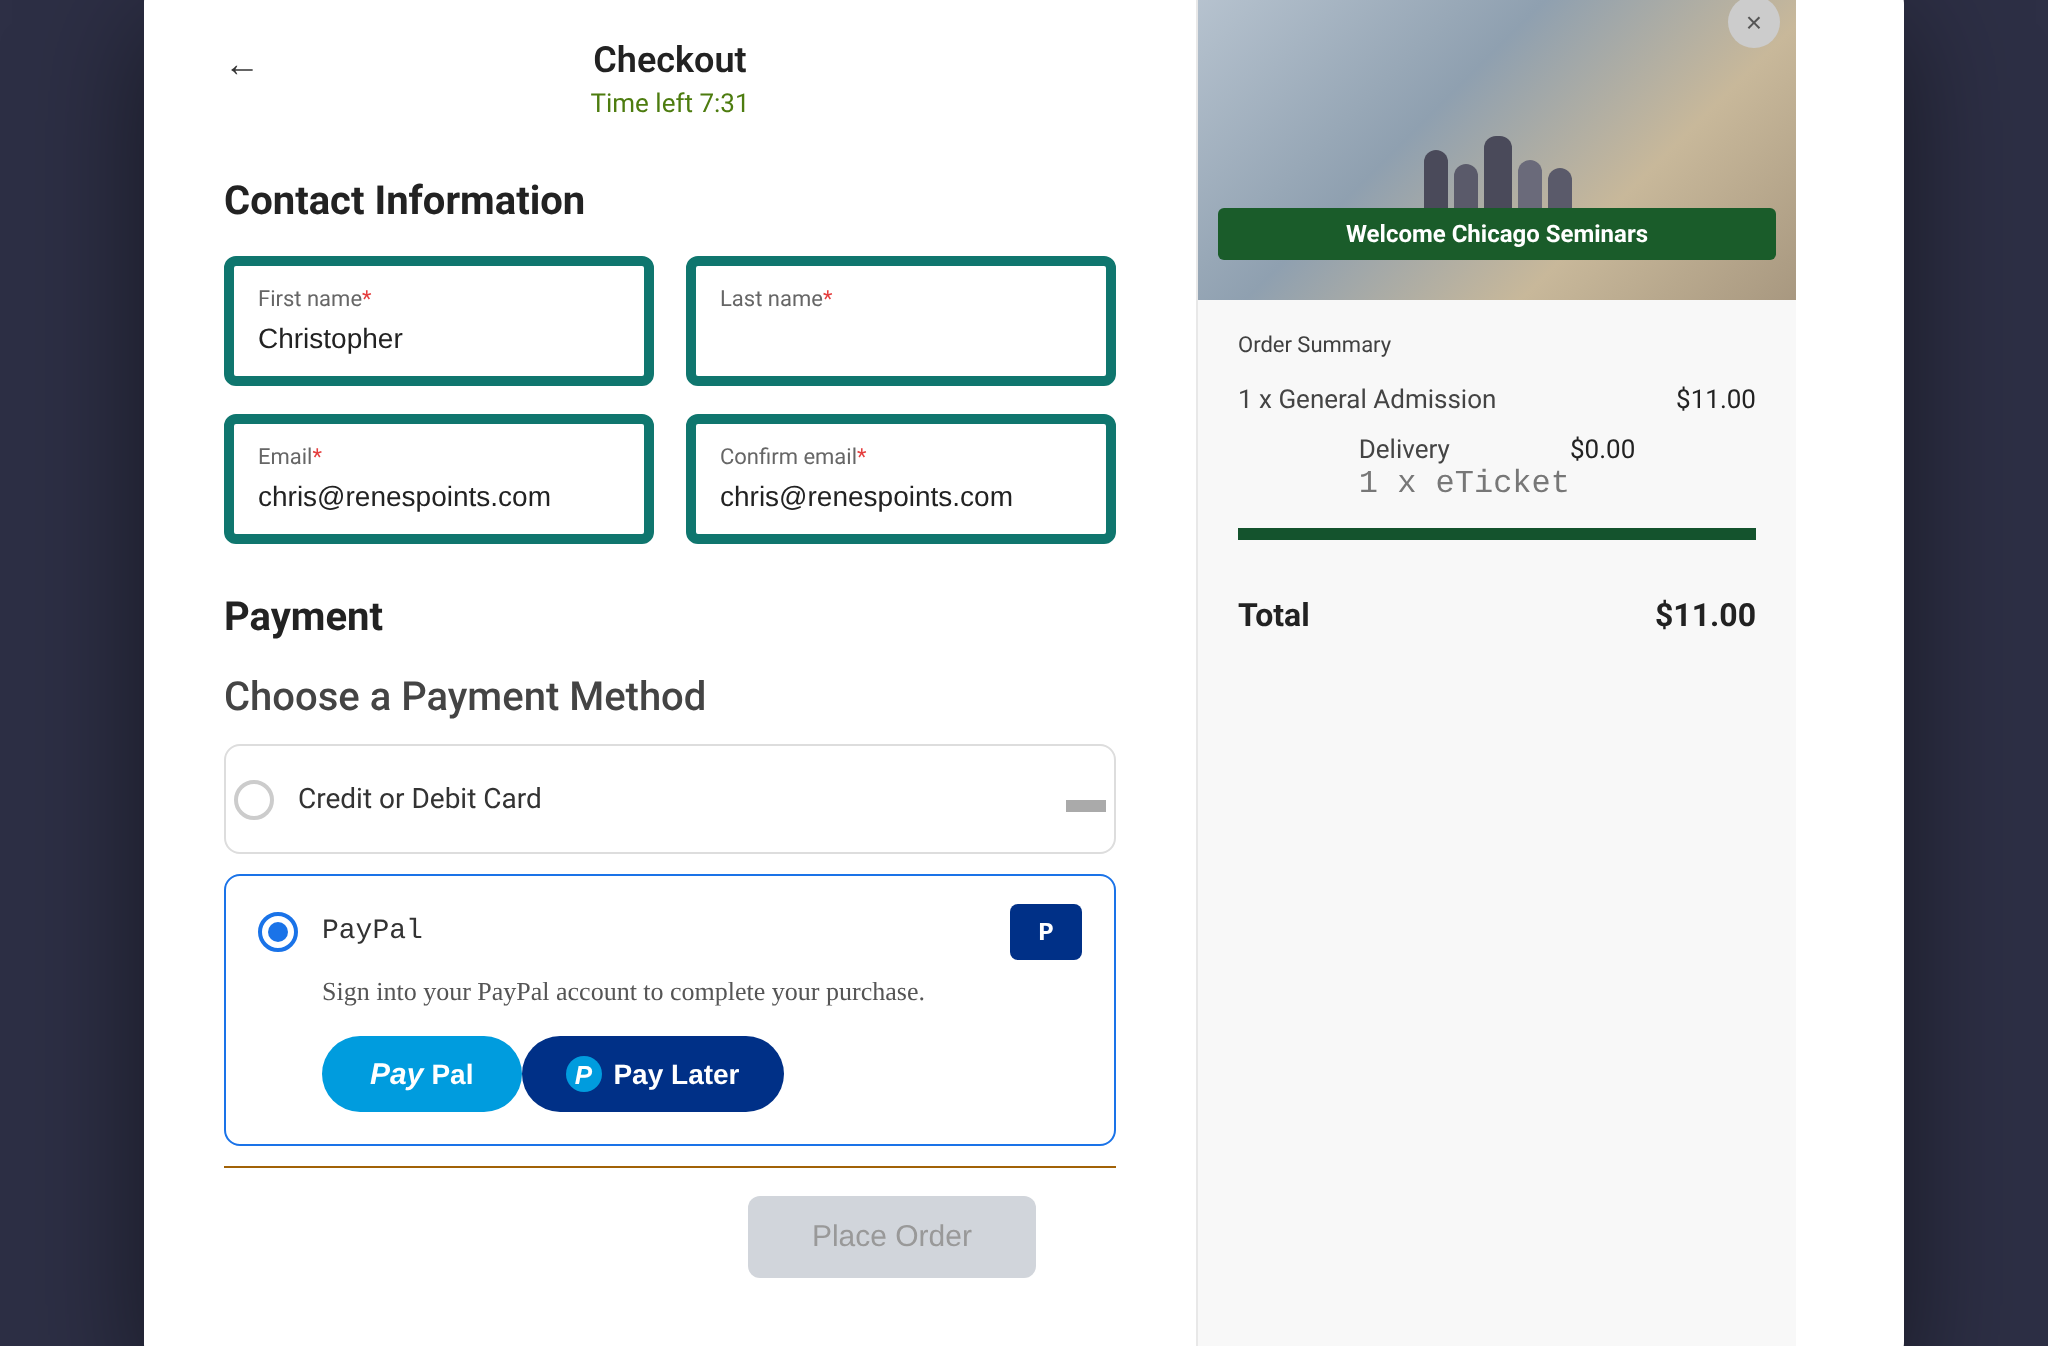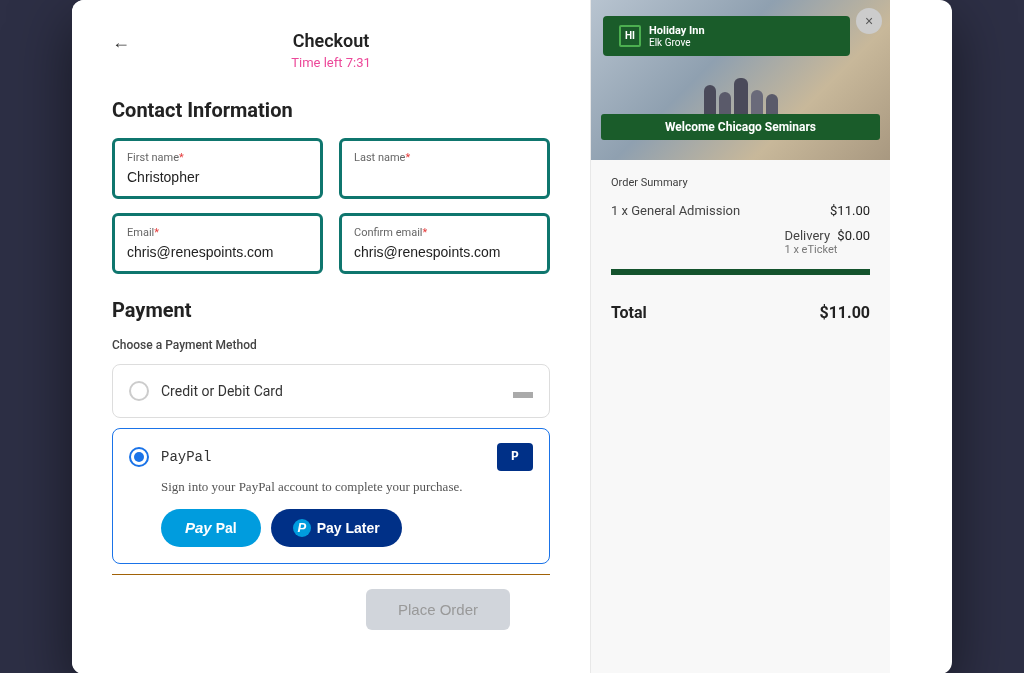--- a/index.html
+++ b/index.html
@@ -49,37 +49,37 @@
       color: #333;
       font-size: 18px;
     }
     .header-title {
       font-size: 18px;
       font-weight: 600;
       color: #222;
     }
     .header-subtitle {
       font-size: 13px;
-      color: #ec4899;
+      color: #4d7c0f;
       margin-top: 4px;
     }
     .section-title {
       font-size: 20px;
       font-weight: 700;
       color: #222;
       margin-bottom: 16px;
     }
     .form-row {
       display: flex;
       gap: 16px;
       margin-bottom: 14px;
     }
     .form-field {
       flex: 1;
-      border: 3px solid #0f766e;
+      border: 5px solid #0f766e;
       border-radius: 6px;
       padding: 10px 12px;
       position: relative;
     }
     .form-field label {
       display: block;
       font-size: 11px;
       color: #666;
       margin-bottom: 3px;
     }
@@ -91,29 +91,29 @@
       border: none;
       outline: none;
       font-size: 14px;
       color: #222;
       background: transparent;
     }
     .payment-section {
       margin-top: 24px;
     }
     .choose-label {
-      font-size: 12px;
+      font-size: 20px;
       font-weight: 500;
       color: #444;
       margin-bottom: 12px;
     }
     .payment-option {
       border: 1px solid #ddd;
       border-radius: 8px;
-      padding: 14px 16px;
+      padding: 14px 4px;
       margin-bottom: 10px;
       display: flex;
       align-items: center;
       position: relative;
     }
     .payment-option.selected {
       border-color: #1a73e8;
     }
     .radio-btn {
       width: 20px;
@@ -163,21 +163,20 @@
     .paypal-sign-in-text {
       font-size: 13px;
       color: #555;
       margin-left: 32px;
       margin-top: 8px;
       margin-bottom: 14px;
       font-family: Liberation Serif, serif;
     }
     .paypal-buttons {
       display: flex;
-      gap: 10px;
       margin-left: 32px;
     }
     .btn-paypal {
       background: #009cde;
       color: white;
       border: none;
       border-radius: 25px;
       padding: 10px 24px;
       cursor: pointer;
       font-size: 14px;
@@ -318,22 +317,23 @@
     }
     .order-line-price {
       font-size: 13px;
       color: #222;
     }
     .order-delivery-label {
       font-size: 13px;
       color: #444;
     }
     .order-delivery-sub {
-      font-size: 11px;
+      font-size: 16px;
       color: #777;
+      font-family: Liberation Mono, monospace;
     }
     .order-total {
       display: flex;
       justify-content: space-between;
       border-top: 6px solid #14532d;
       padding-top: 28px;
       margin-top: 4px;
     }
     .order-total-label {
       font-size: 16px;
@@ -429,27 +429,20 @@
         <button class="place-order-btn">Place Order</button>
       </div>
     </div>
   </div>
 
   <div class="right-panel">
 
     <div class="hotel-image">
       <div class="hotel-image-inner">
 
-        <div class="hotel-sign">
-          <div class="hi-logo">HI</div>
-          <div>
-            <div style="font-size:11px; font-weight:bold;">Holiday Inn</div>
-            <div style="font-size:10px; font-weight:normal;">Elk Grove</div>
-          </div>
-        </div>
 
         <div style="position:absolute; bottom: 30px; left:0; right:0; height:70px; display:flex; align-items:flex-end; justify-content:center; gap:3px;">
           <div style="width:12px; height:45px; background:#4a4a5a; border-radius:6px 6px 0 0;"></div>
           <div style="width:12px; height:38px; background:#5a5a6a; border-radius:6px 6px 0 0;"></div>
           <div style="width:14px; height:52px; background:#4a4a5a; border-radius:6px 6px 0 0;"></div>
           <div style="width:12px; height:40px; background:#6a6a7a; border-radius:6px 6px 0 0;"></div>
           <div style="width:12px; height:36px; background:#5a5a6a; border-radius:6px 6px 0 0;"></div>
         </div>
 
         <div class="welcome-sign">
@@ -460,21 +453,21 @@
     </div>
 
     <div class="order-summary">
       <div class="order-summary-title">Order Summary</div>
 
       <div class="order-line">
         <span class="order-line-label">1 x General Admission</span>
         <span class="order-line-price">$11.00</span>
       </div>
 
-      <div style="display:flex; justify-content:flex-end; align-items:flex-start; margin-bottom:13px;">
+      <div style="display:flex; justify-content:center; align-items:flex-start; margin-bottom:13px;">
         <div>
           <div class="order-delivery-label">Delivery</div>
           <div class="order-delivery-sub">1 x eTicket</div>
         </div>
         <span class="order-line-price">$0.00</span>
       </div>
 
       <div class="order-total">
         <span class="order-total-label">Total</span>
         <span class="order-total-price">$11.00</span>

